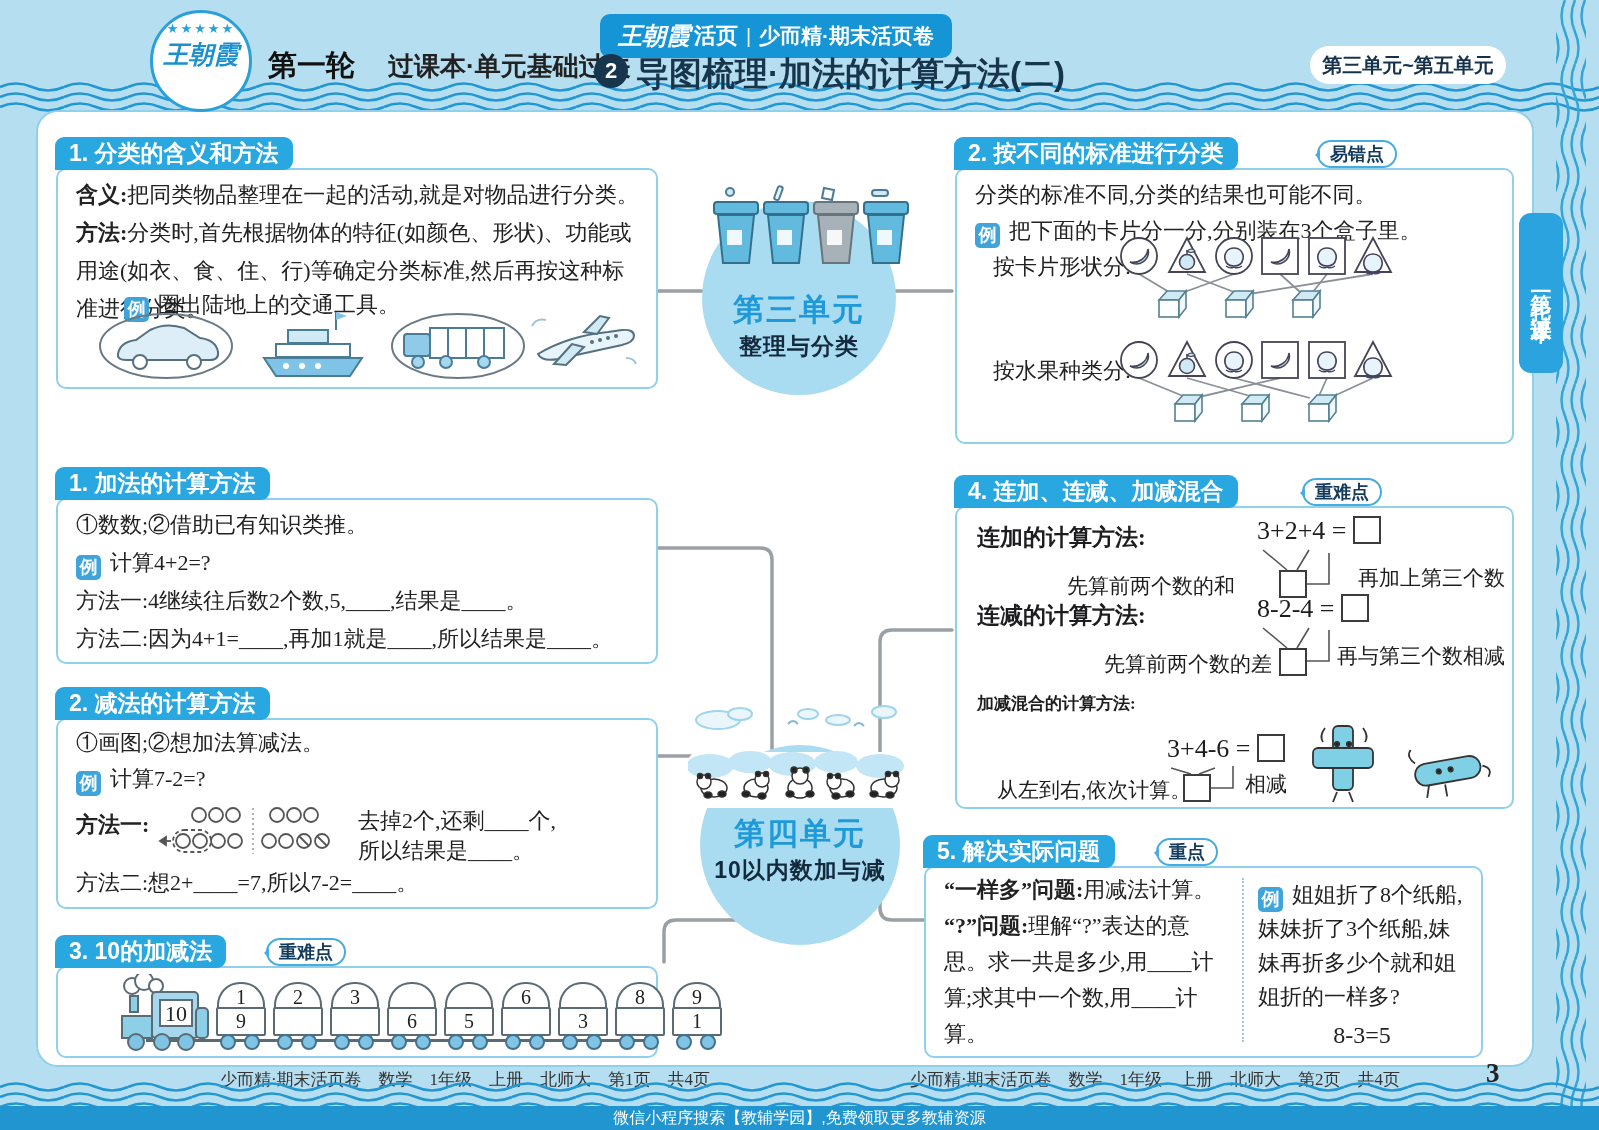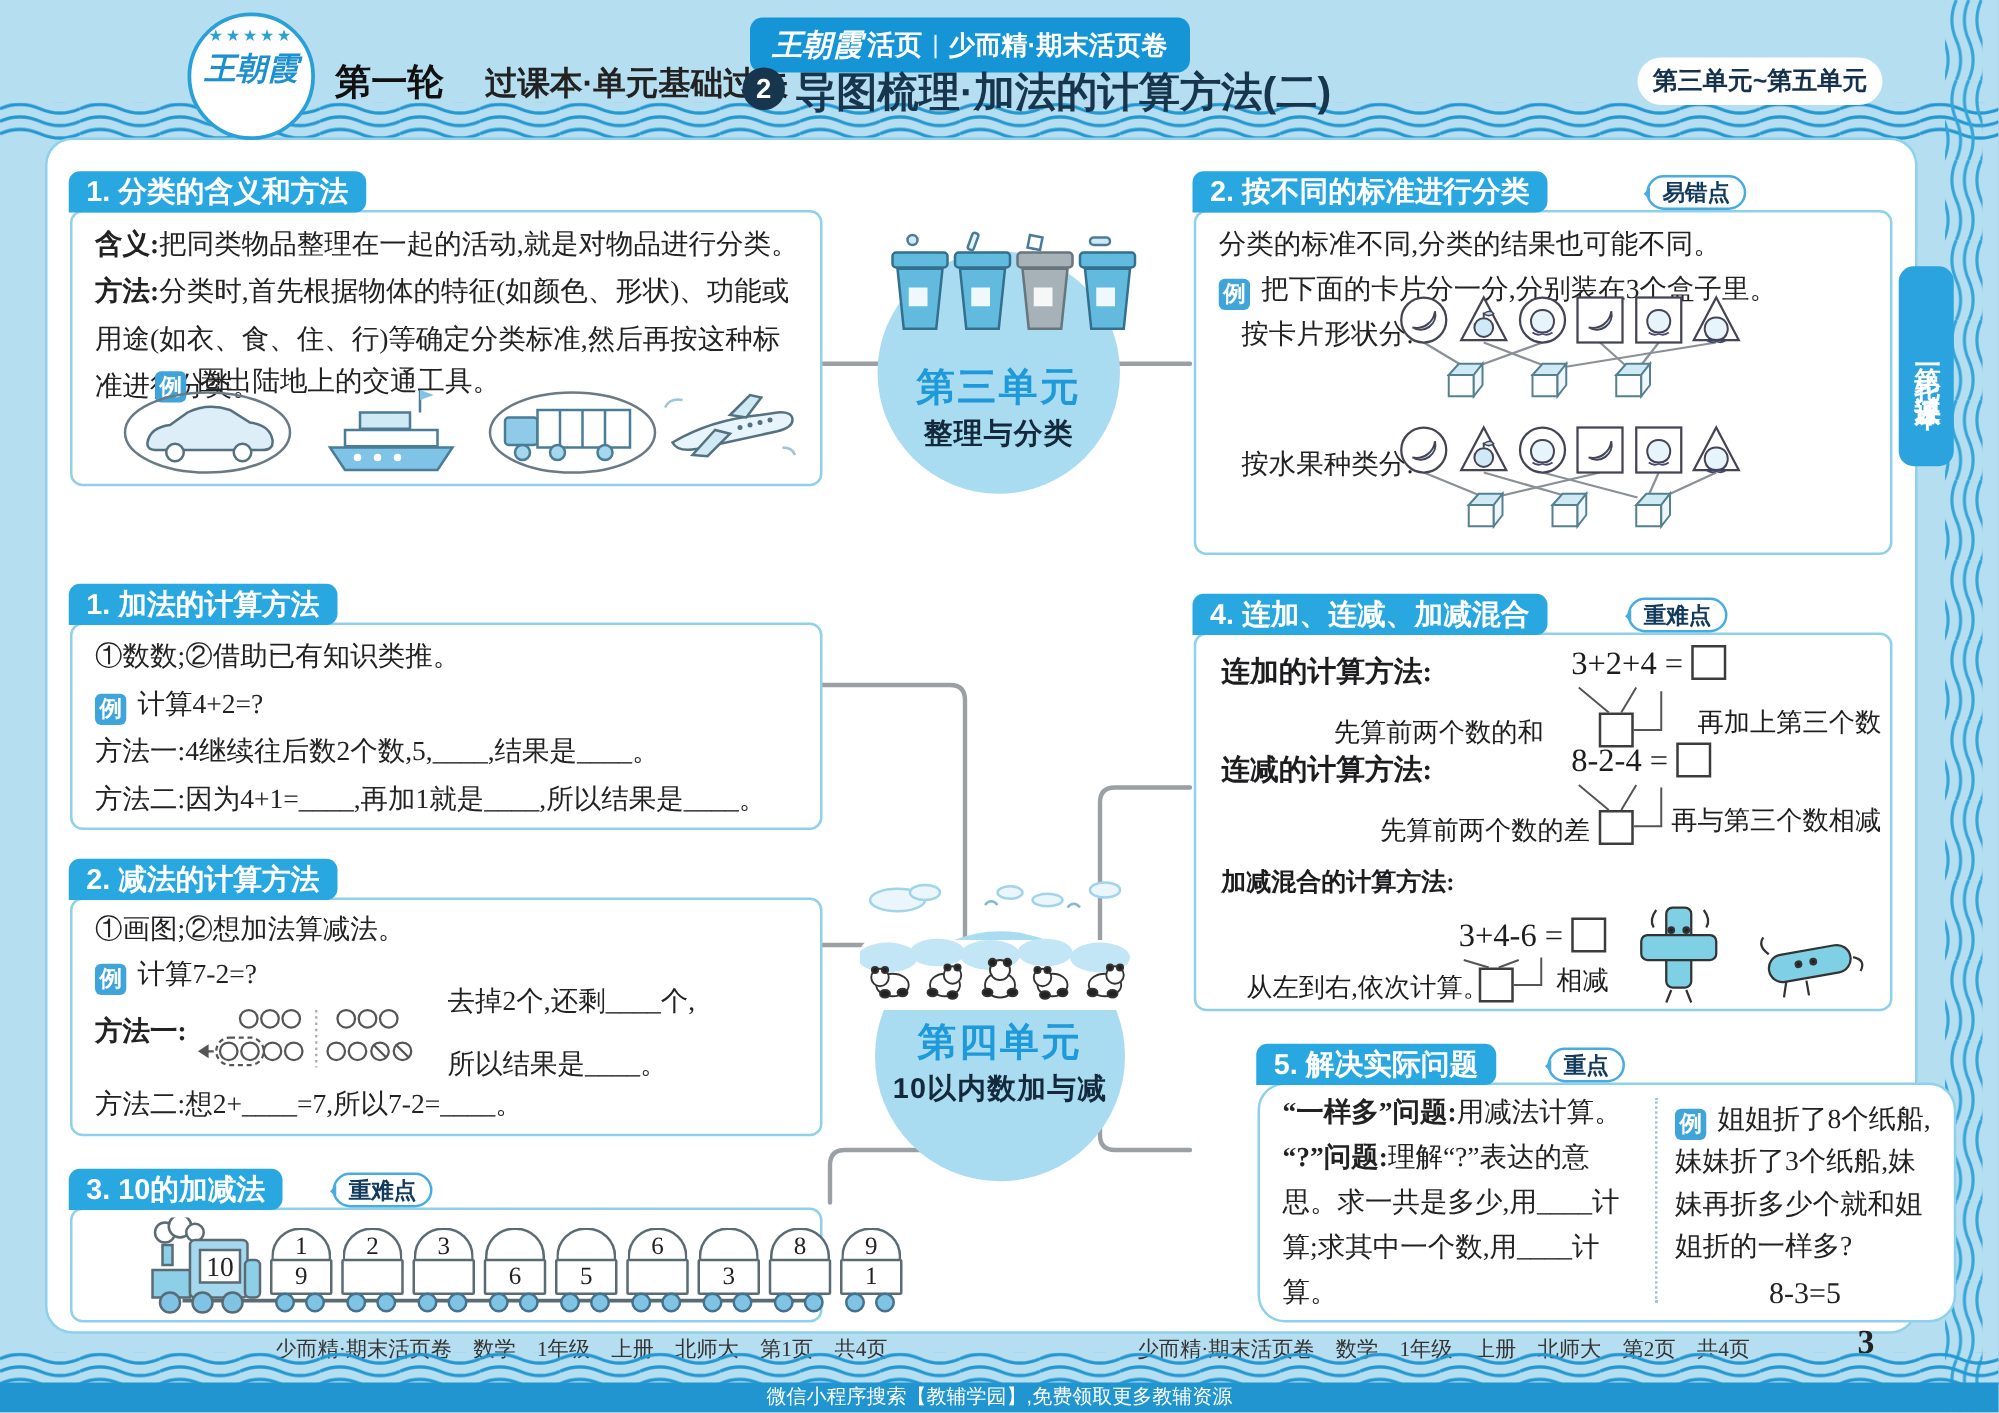--- a/index.html
+++ b/index.html
@@ -308,21 +308,21 @@
           <circle cx="136" cy="11" r="7"></circle>
           <circle cx="153" cy="11" r="7"></circle>
         <circle cx="111" cy="37" r="7"></circle>
           <circle cx="128" cy="37" r="7"></circle>
         <circle cx="146" cy="37" r="7"></circle>
           <line x1="141" y1="32" x2="151" y2="42"></line>
         <circle cx="164" cy="37" r="7"></circle>
           <line x1="159" y1="32" x2="169" y2="42"></line>
       </g>
     </svg>
-    <div class="bt abs" style="left:300px;top:62px">去掉2个,还剩____个,</div>
+    <div class="bt abs" style="left:300px;top:82px">去掉2个,还剩____个,</div>
     <div class="bt abs" style="left:300px;top:112px">所以结果是____。</div>
     <div class="bt abs" style="left:18px;top:144px">方法二:想2+____=7,所以7-2=____。</div>
   </div>
 
   <div class="kbox" style="left:56px;top:966px;width:598px;height:88px;">
     <div class="ktab">3. 10的加减法</div>
     <div class="badge" style="left:208px">重难点</div>
     <div class="coupler"></div>
     <div class="train">
       <div class="loco">
@@ -518,21 +518,21 @@
     <div class="abs serif" style="left:401px;top:56px;font-size:21px">再加上第三个数</div>
 
     <div class="abs lead serif" style="left:20px;top:92px;font-size:23px">连减的计算方法:</div>
     <div class="abs serif" style="left:300px;top:86px;font-size:26px">
       <span>8-2-4 =</span> <span class="sq"></span>
     </div>
     <div class="sqa" style="left:322px;top:140px"></div>
     <div class="abs serif" style="left:110px;top:142px;width:205px;text-align:right;font-size:21px">先算前两个数的差</div>
     <div class="abs serif" style="left:380px;top:134px;font-size:21px">再与第三个数相减</div>
 
-    <div class="abs lead serif" style="left:20px;top:184px;font-size:20px">加减混合的计算方法:</div>
+    <div class="abs lead serif" style="left:20px;top:184px;font-size:17px">加减混合的计算方法:</div>
     <div class="abs serif" style="left:210px;top:226px;font-size:26px">
       <span>3+4-6 =</span> <span class="sq"></span>
     </div>
     <div class="sqa" style="left:226px;top:266px"></div>
     <div class="abs serif" style="left:40px;top:268px;font-size:21px">从左到右,依次计算。</div>
     <div class="abs serif" style="left:288px;top:262px;font-size:21px">相减</div>
 
     <svg class="abs" style="left:0;top:0;pointer-events:none" width="555" height="299">
       <g fill="none" stroke="#555" stroke-width="1.6">
         <path d="M306 42 L330 62 M352 42 L340 62"></path>
@@ -554,21 +554,21 @@
         <g transform="rotate(-10 160 52)">
           <rect x="128" y="40" width="66" height="22" rx="11" fill="#7fd0e4"></rect>
           <circle cx="152" cy="50" r="2.2" fill="#222"></circle>
             <circle cx="164" cy="50" r="2.2" fill="#222"></circle>
           <path d="M130 38 q-8 -8 -2 -14 M140 62 l-4 12 M156 64 l0 12 M196 52 q10 4 4 12" fill="none"></path>
         </g>
       </g>
     </svg>
   </div>
 
-  <div class="kbox" style="left:1006px;top:866px;width:555px;height:188px;border-radius:22px;">
+  <div class="kbox" style="left:924px;top:866px;width:555px;height:188px;">
     <div class="ktab">5. 解决实际问题</div>
     <div class="badge" style="left:230px">重点</div>
     <div class="abs bt" style="left:18px;top:4px;width:288px;line-height:36px">
       <span class="lead">“一样多”问题:</span><span>用减法计算。</span><br>
       <span class="lead">“?”问题:</span><span>理解“?”表达的意思。求一共是多少,用____计算;求其中一个数,用____计算。</span>
     </div>
     <div class="dotdiv" style="left:316px;top:10px;height:164px"></div>
     <div class="abs bt" style="left:332px;top:10px;width:208px;line-height:34px;">
       <span class="ex">例</span><span>姐姐折了8个纸船,妹妹折了3个纸船,妹妹再折多少个就和姐姐折的一样多?</span>
       <div class="serif" style="text-align:center;font-size:24px;margin-top:4px">8-3=5</div>

